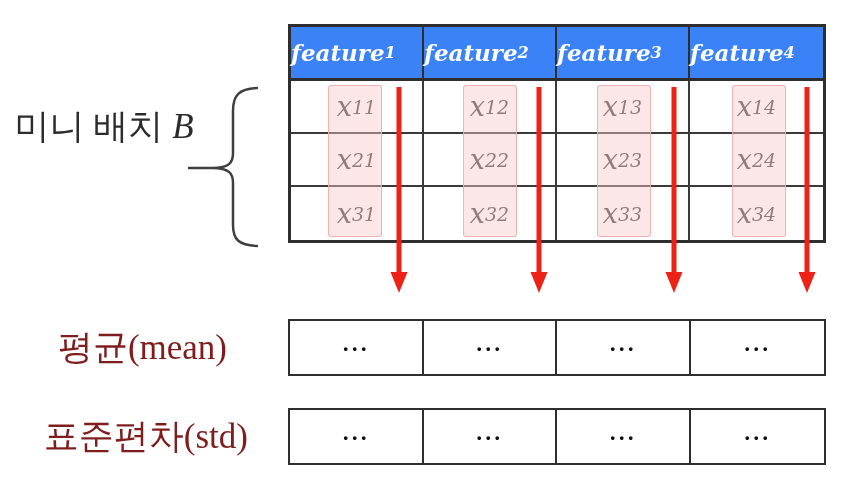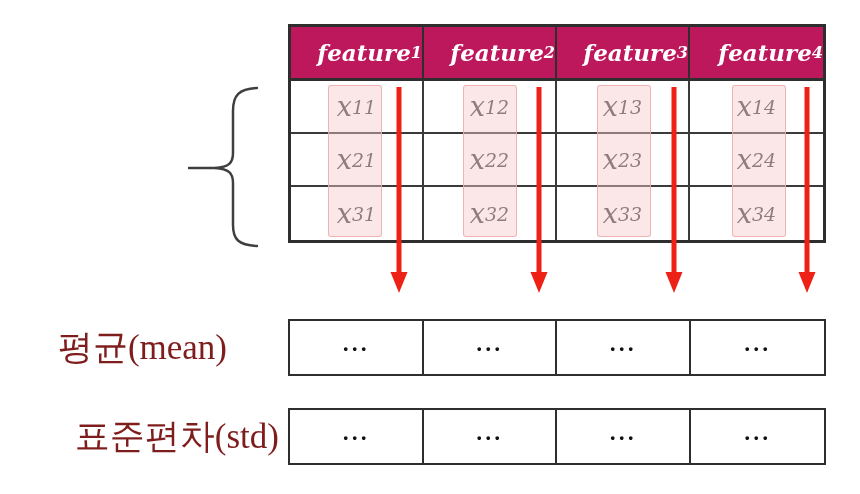--- a/index.html
+++ b/index.html
@@ -7,22 +7,22 @@
   .canvas{position:relative;width:860px;height:494px;background:#ffffff;overflow:hidden;}
 
   
   .feature-table{
     position:absolute;left:288px;top:24px;width:538px;height:219px;
     box-sizing:border-box;border:3px solid #2e2e2e;background:#ffffff;
     display:grid;grid-template-columns:repeat(4,1fr);grid-template-rows:54px 53px 53px 53px;
     z-index:1;
   }
   .th{
-    background:#be185d;border-right:2px solid #2e2e2e;border-bottom:3px solid #2e2e2e;
-    display:flex;align-items:center;justify-content:flex-end;
+    background:#3b82f6;border-right:2px solid #2e2e2e;border-bottom:3px solid #2e2e2e;
+    display:flex;align-items:center;justify-content:flex-start;
     color:#ffffff;font-family:"DejaVu Serif",serif;font-style:italic;font-weight:bold;font-size:23px;
   }
   .td{
     border-right:2px solid #3a3a3a;border-bottom:2px solid #3a3a3a;
     display:flex;align-items:center;justify-content:center;
     font-family:"DejaVu Serif",serif;font-style:italic;font-size:27px;color:#3d3d3d;
   }
   .feature-table > div:nth-child(4n){border-right:none;}
   .feature-table > div:nth-child(n+13){border-bottom:none;}
   sub{font-size:0.7em;line-height:0;}
@@ -59,28 +59,29 @@
   }
   .result-table .cell:nth-child(4){border-right:none;}
   #mean-table{top:319px;}
   #std-table{top:408px;}
 
   .row-label{
     position:absolute;display:flex;align-items:center;justify-content:flex-end;
     font-size:35px;color:#7f1d1d;z-index:1;white-space:nowrap;
   }
   #mean-label{left:0;top:319px;width:227px;height:57px;}
-  #std-label{left:0;top:408px;width:248px;height:57px;padding-left:31px;}
+  #std-label{left:0;top:408px;width:248px;height:57px;}
 </style>
 </head>
 <body>
 
 <div class="canvas">
 
   <div class="mini-batch-label">
+    <div class="mb-line1"><span>미니 배치</span><i class="var">B</i></div>
   </div>
 
   <div class="feature-table">
     <div class="th">
         <span>feature</span>
         <sub>1</sub>
       </div>
     <div class="th">
         <span>feature</span>
         <sub>2</sub>

